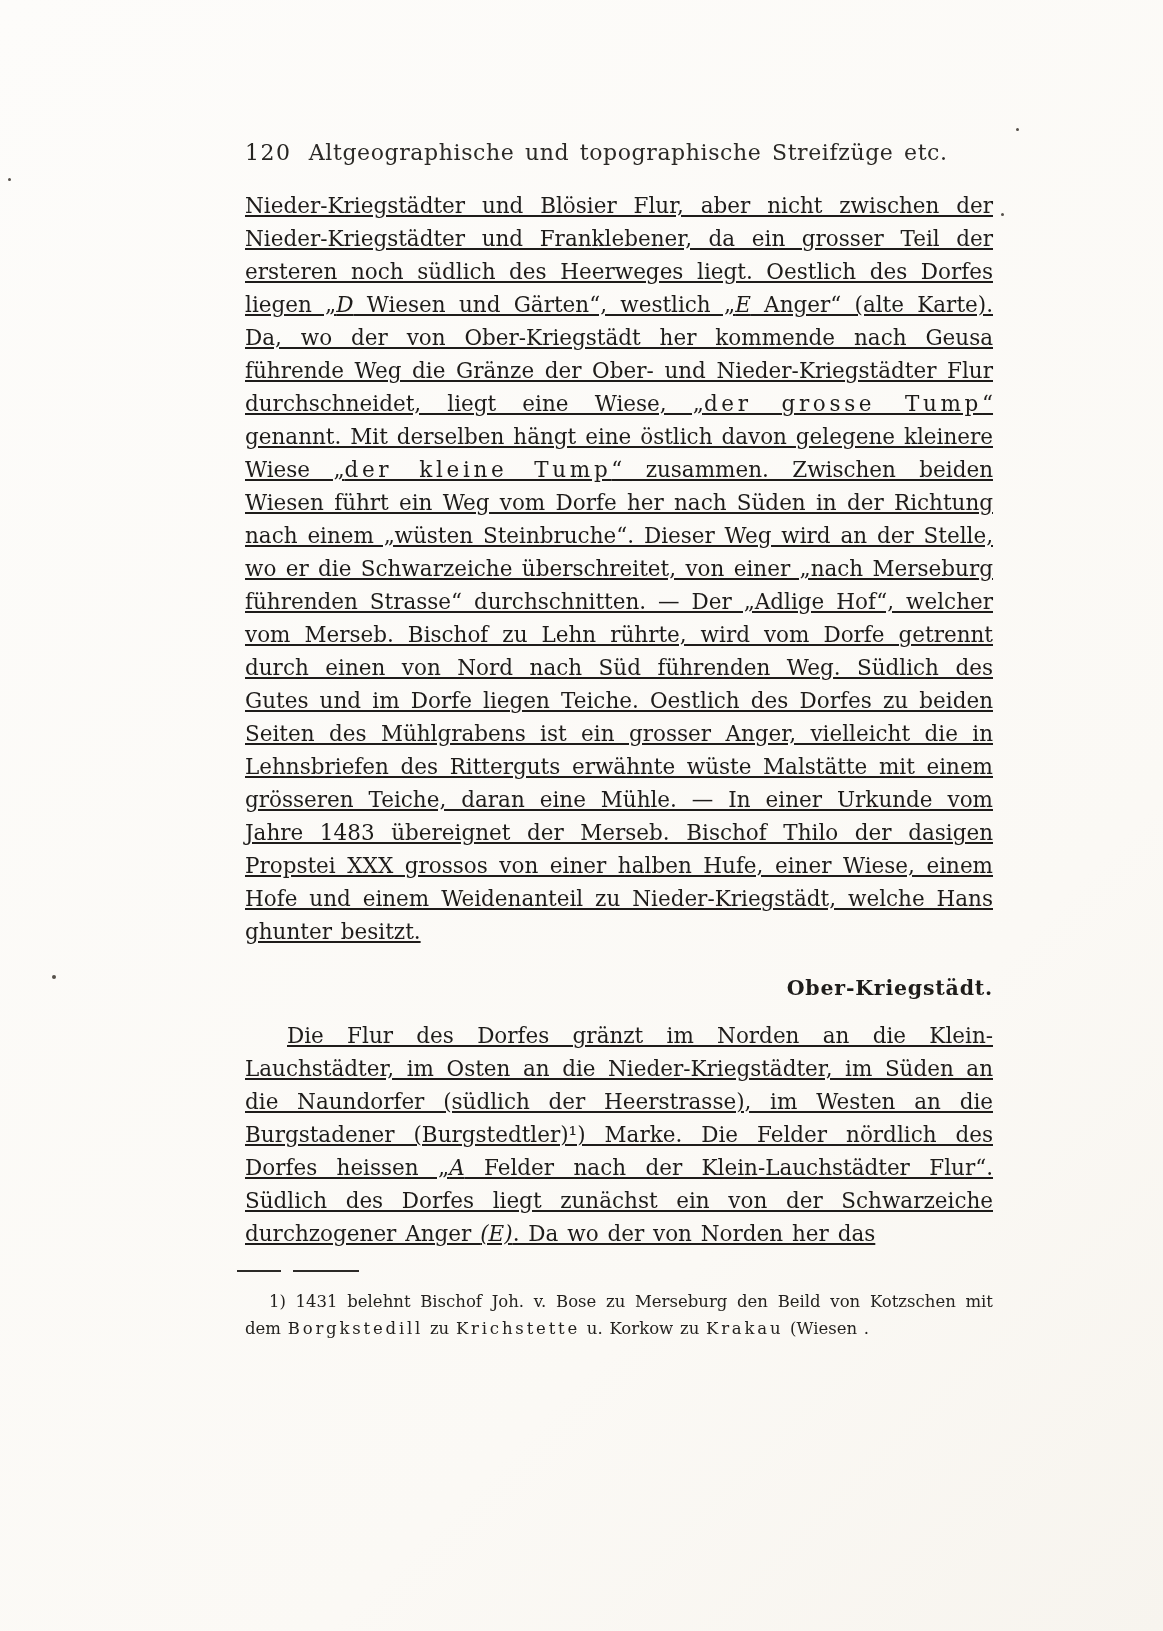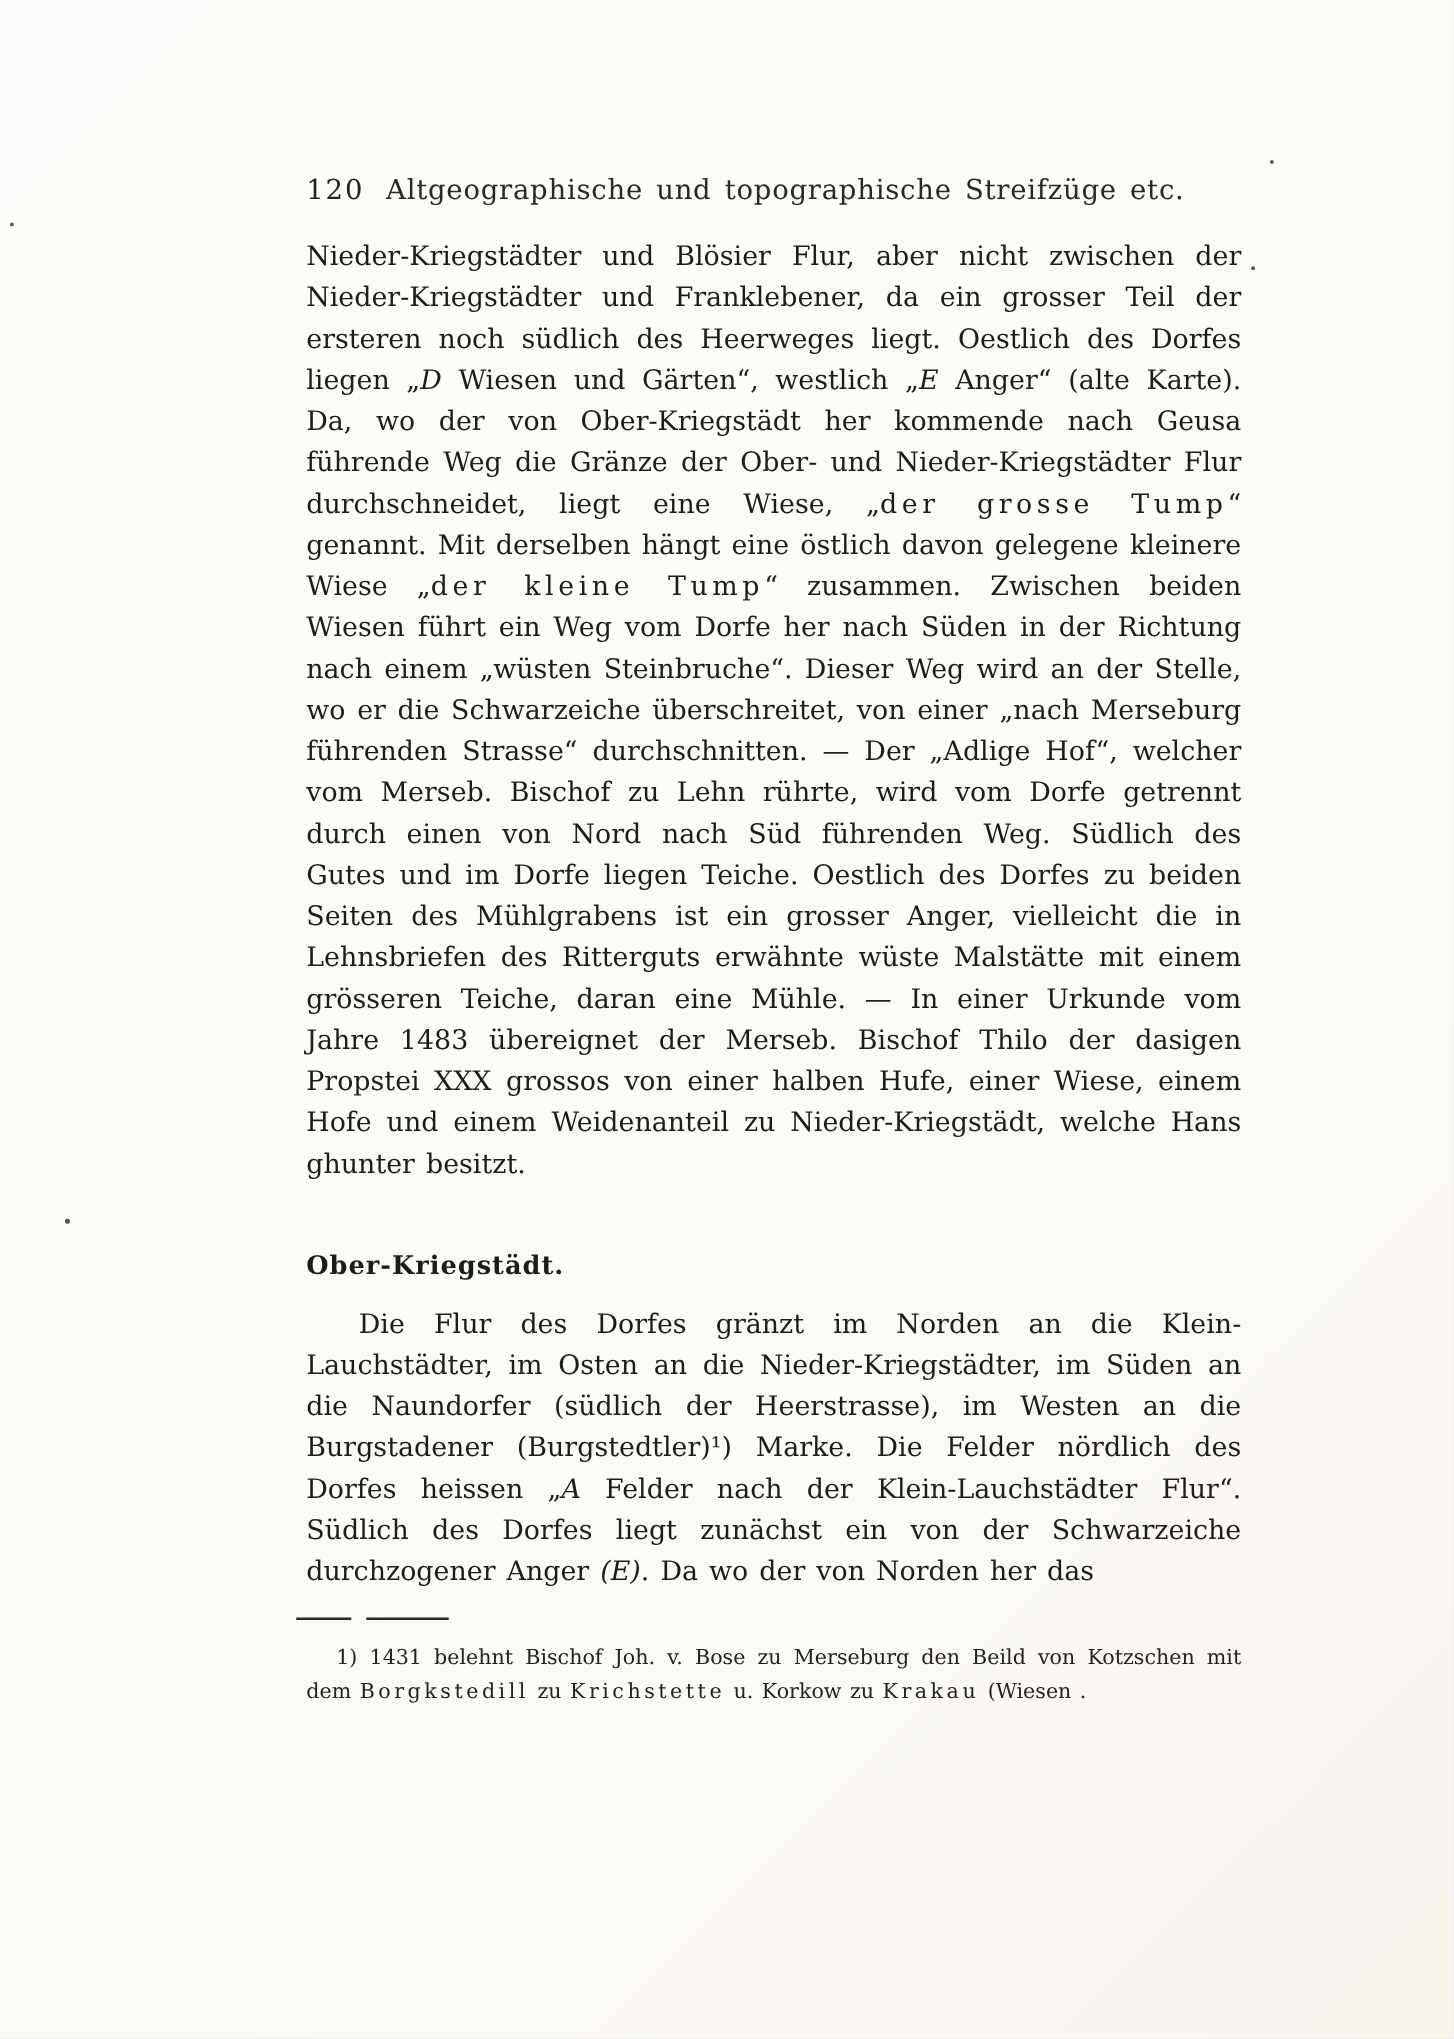--- a/index.html
+++ b/index.html
@@ -39,28 +39,28 @@
     word-spacing: 3px;
   }
   .body-text {
     margin-top: 24px;
     font-size: 21.5px;
     line-height: 33px;
     text-align: justify;
     word-spacing: 2px;
     hyphens: auto;
   }
-  .para { margin: 0; }
+  .para { margin: 0; text-decoration: underline; }
   .para.indent { text-indent: 42px; }
   .section-heading {
     font-size: 20.5px;
     font-weight: bold;
-    text-align: left;
+    text-align: right;
     letter-spacing: 0.8px;
-    margin: 48px 0 14px 0;
+    margin: 24px 0 14px 0;
   }
   .seg-italic { font-style: italic; }
   .seg-spaced { letter-spacing: 0.17em; }
   .footnote-area { margin-top: 20px; }
   .footnote-rule {
     display: flex;
     gap: 12px;
     margin-left: -8px;
     align-items: center;
   }

